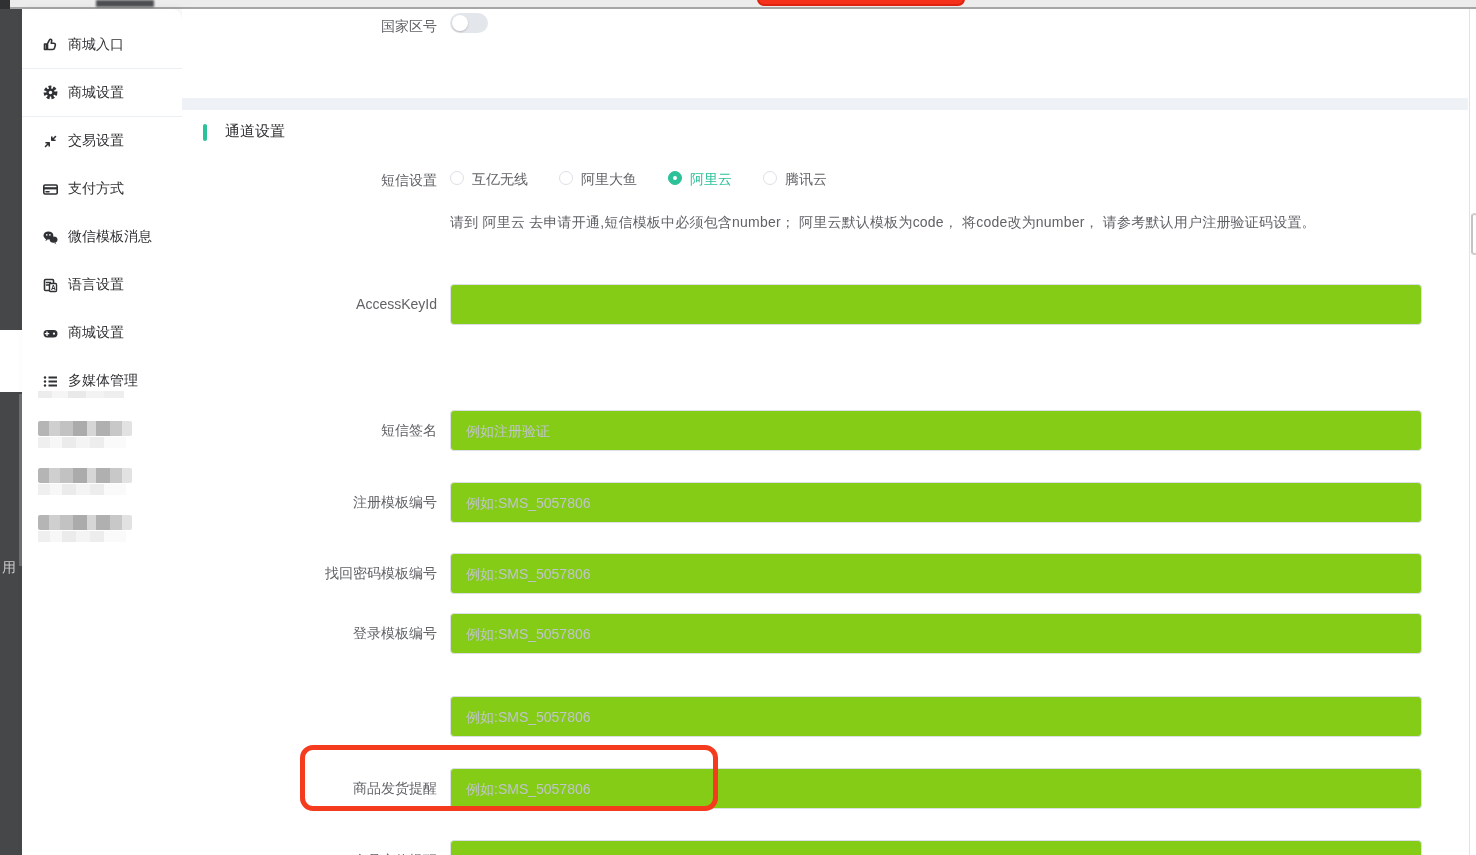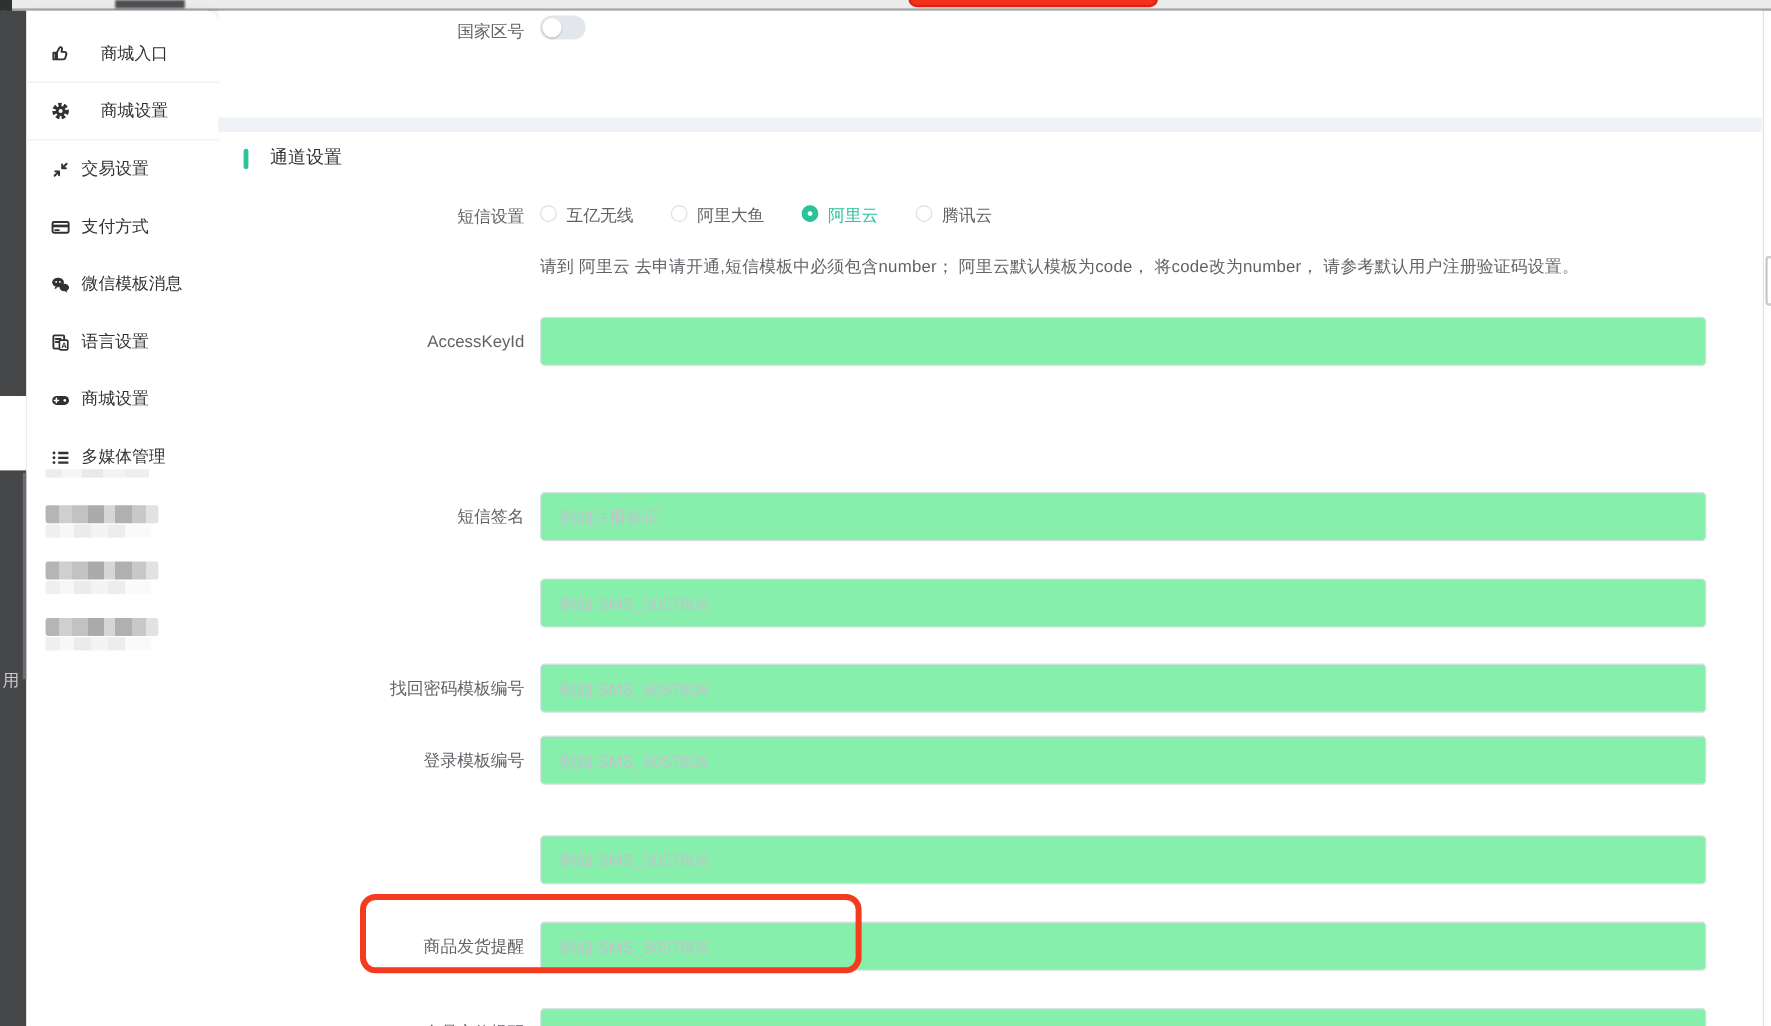--- a/index.html
+++ b/index.html
@@ -27,21 +27,21 @@
   .rail{position:absolute;left:0;top:9px;width:22px;height:846px;background:var(--rail);}
   .rail-gap{position:absolute;left:0;top:321px;width:22px;height:62px;background:#fff;}
   .rail-thumb{position:absolute;left:19px;top:385px;width:4px;height:172px;background:#6d6f72;}
   .rail-char{position:absolute;left:2px;top:549px;color:#c9cacd;font-size:14px;line-height:18px;}
 
   
   .sidebar{position:absolute;left:22px;top:9px;width:160px;height:846px;background:#fff;
     border-top-right-radius:10px;box-shadow:3px 0 8px rgba(0,0,0,.07);}
   .menu{position:absolute;left:0;top:12px;width:160px;}
   .menu-item{height:48px;display:flex;align-items:center;padding-left:20px;cursor:pointer;}
-  .menu-item.sep{border-bottom:1px solid #ebeef5;gap:16px;}
+  .menu-item.sep{border-bottom:1px solid #ebeef5;}
   .menu-item .mi-icon{width:17px;height:17px;margin-right:9px;flex:0 0 auto;display:flex;align-items:center;justify-content:center;}
   .menu-item .mi-label{font-size:14px;color:var(--text-dark);white-space:nowrap;}
   svg .ink{stroke:#2f3134;fill:none;stroke-width:1.6;stroke-linecap:round;stroke-linejoin:round;}
   svg .inkf{fill:#2f3134;}
 
   
   .redact{position:absolute;left:16px;width:94px;}
   .redact .r1{height:15px;border-radius:2px;
     background:linear-gradient(90deg,#b5b5b5 0 11px,#cfcfcf 11px 22px,#c2c2c2 22px 35px,#ababab 35px 49px,#d6d6d6 49px 58px,#b0b0b0 58px 72px,#c8c8c8 72px 84px,#e2e2e2 84px 94px);}
   .redact .r2{height:11px;width:88px;margin-top:1px;
@@ -74,21 +74,21 @@
   .radio-item.selected .radio-label{color:var(--accent);}
   .radio-row .row-label-inline{position:absolute;left:-250px;width:237px;text-align:right;font-size:14px;color:var(--text-label);top:1px;}
 
   .helper{position:absolute;left:268px;top:205px;font-size:14px;color:var(--text-label);letter-spacing:.2px;}
 
   
   .frow{position:absolute;left:0;width:1286px;height:41px;}
   .frow .row-label{line-height:41px;top:0;}
   .frow input{position:absolute;left:268px;top:0;width:972px;height:41px;border:1px solid var(--border);
     border-radius:4px;padding:0 15px;font-size:14px;color:var(--text-label);outline:none;
-    font-family:"Liberation Sans","DejaVu Sans",sans-serif;background:#86efac;}
+    font-family:"Liberation Sans","DejaVu Sans",sans-serif;background:#84cc16;}
   .frow input::placeholder{color:var(--placeholder);opacity:1;}
 
   
   .annotation{position:absolute;left:300px;top:745px;width:418px;height:66px;border:5px solid #f43b1d;
     border-radius:13px;pointer-events:none;z-index:20;}
 
   
   .vline{position:absolute;left:1469px;top:9px;width:1px;height:846px;background:#e2e2e2;}
   .sb-thumb{position:absolute;left:1471px;top:213px;width:7px;height:42px;border:2px solid #cfcfcf;border-left-color:#c4c4c4;border-radius:4px;background:#fff;}
 </style>
@@ -247,29 +247,30 @@
         <span class="radio-label">阿里云</span>
       </div>
       <div class="radio-item">
         <span class="radio-dot"></span>
         <span class="radio-label">腾讯云</span>
       </div>
     </div>
 
     <div class="helper">请到 阿里云 去申请开通,短信模板中必须包含number； 阿里云默认模板为code， 将code改为number， 请参考默认用户注册验证码设置。</div>
 
-    <div class="frow" style="top:255px;">
+    <div class="frow" style="top:275px;">
       <div class="row-label">AccessKeyId</div>
       <input placeholder="" style="">
     </div>
     <div class="frow" style="top:401px;">
       <div class="row-label">短信签名</div>
       <input placeholder="例如注册验证" style="">
     </div>
     <div class="frow" style="top:473px;">
+      <div class="row-label">注册模板编号</div>
       <input placeholder="例如:SMS_5057806" style="">
     </div>
     <div class="frow" style="top:544px;">
       <div class="row-label">找回密码模板编号</div>
       <input placeholder="例如:SMS_5057806" style="">
     </div>
     <div class="frow" style="top:604px;">
       <div class="row-label">登录模板编号</div>
       <input placeholder="例如:SMS_5057806" style="">
     </div>

